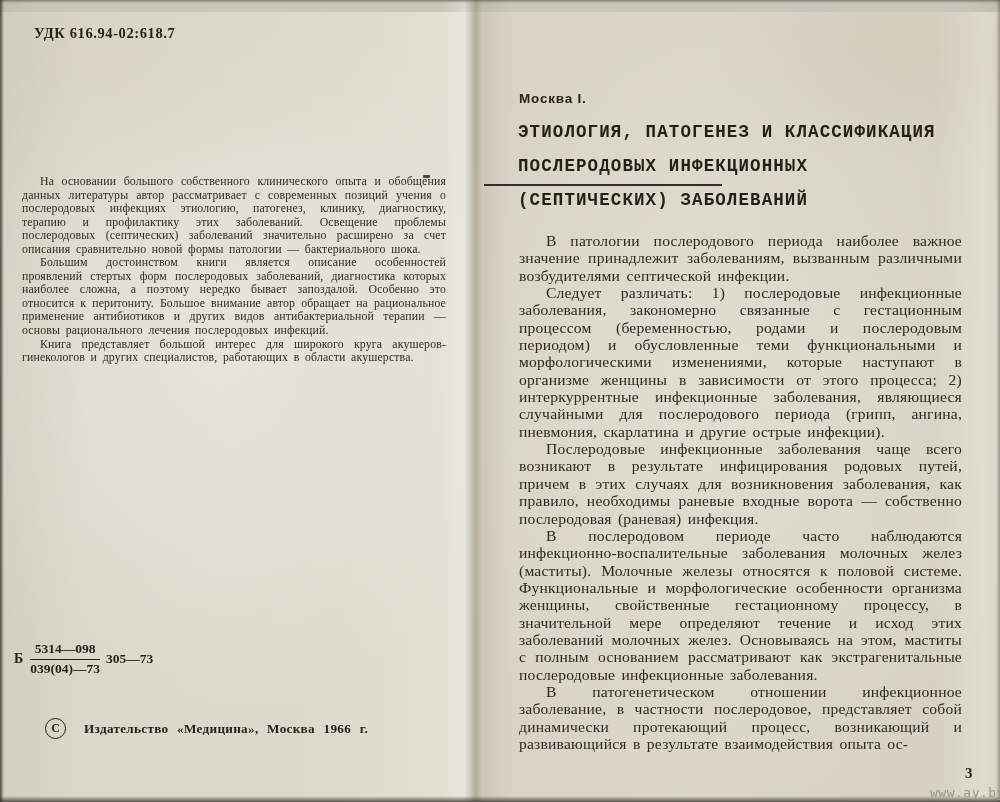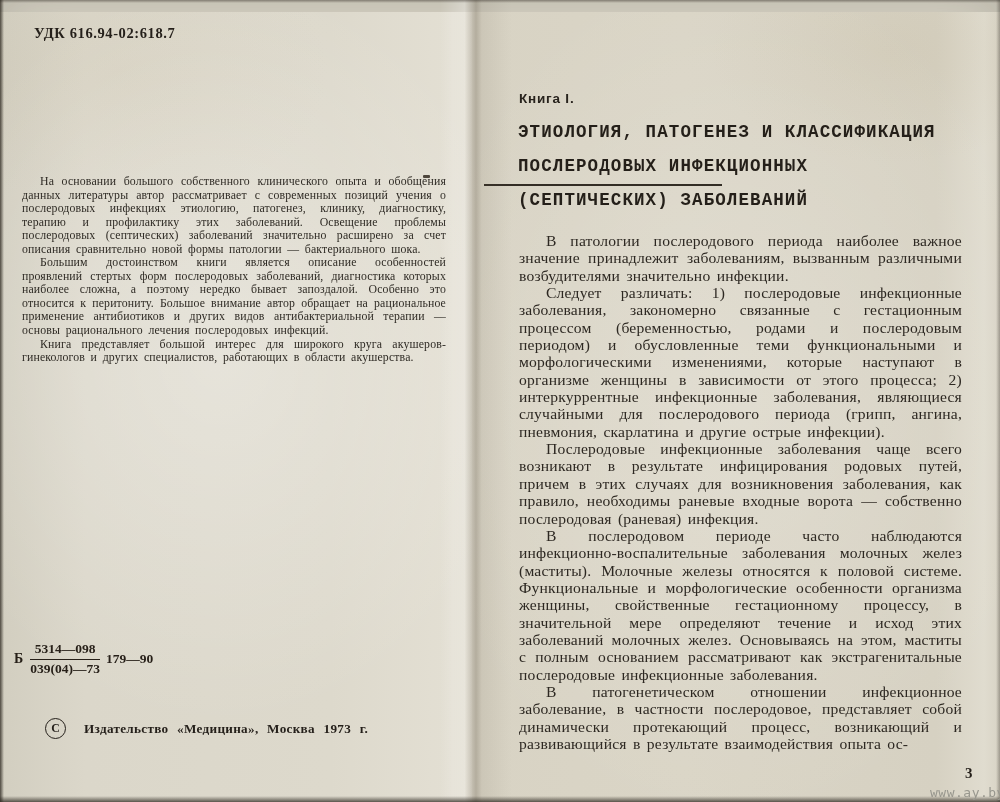--- a/index.html
+++ b/index.html
@@ -142,44 +142,44 @@
       <p>Большим достоинством книги является описание особенностей проявлений стертых форм послеродовых заболеваний, диагностика которых наиболее сложна, а поэтому нередко бывает запоздалой. Особенно это относится к перитониту. Большое внимание автор обращает на рациональное применение антибиотиков и других видов антибактериальной терапии — основы рационального лечения послеродовых инфекций.</p>
       <p>Книга представляет большой интерес для широкого круга акушеров-гинекологов и других специалистов, работающих в области акушерства.</p>
     </div>
 
     <div id="catalog">
       <span class="prefix">Б</span>
       <span class="fraction">
         <span class="num" style="display:block;">5314—098</span>
         <span class="den" style="display:block;">039(04)—73</span>
       </span>
-      <span class="suffix">179—90</span>
+      <span class="suffix">305—73</span>
     </div>
 
     <div id="copyright">
       <span class="circle">С</span>
-      <span class="pub-text">Издательство «Медицина», Москва 1973 г.</span>
+      <span class="pub-text">Издательство «Медицина», Москва 1966 г.</span>
     </div>
 
     <div class="speck" style="left:423px; top:163px; width:7px; height:3px;"></div>
   </div>
 
   <div id="right-page" class="page">
-    <div id="chapter-label">Книга I.</div>
+    <div id="chapter-label">Москва I.</div>
 
     <div id="chapter-title">
       <div>ЭТИОЛОГИЯ, ПАТОГЕНЕЗ И КЛАССИФИКАЦИЯ</div>
       <div>ПОСЛЕРОДОВЫХ ИНФЕКЦИОННЫХ</div>
       <div>(СЕПТИЧЕСКИХ) ЗАБОЛЕВАНИЙ</div>
     </div>
 
     <div id="title-rule"></div>
 
     <div id="body-text">
-      <p>В патологии послеродового периода наиболее важное значение принадлежит заболеваниям, вызванным различными возбудителями значительно инфекции.</p>
+      <p>В патологии послеродового периода наиболее важное значение принадлежит заболеваниям, вызванным различными возбудителями септической инфекции.</p>
       <p>Следует различать: 1) послеродовые инфекционные заболевания, закономерно связанные с гестационным процессом (беременностью, родами и послеродовым периодом) и обусловленные теми функциональными и морфологическими изменениями, которые наступают в организме женщины в зависимости от этого процесса; 2) интеркуррентные инфекционные заболевания, являющиеся случайными для послеродового периода (грипп, ангина, пневмония, скарлатина и другие острые инфекции).</p>
       <p>Послеродовые инфекционные заболевания чаще всего возникают в результате инфицирования родовых путей, причем в этих случаях для возникновения заболевания, как правило, необходимы раневые входные ворота — собственно послеродовая (раневая) инфекция.</p>
       <p>В послеродовом периоде часто наблюдаются инфекционно-воспалительные заболевания молочных желез (маститы). Молочные железы относятся к половой системе. Функциональные и морфологические особенности организма женщины, свойственные гестационному процессу, в значительной мере определяют течение и исход этих заболеваний молочных желез. Основываясь на этом, маститы с полным основанием рассматривают как экстрагенитальные послеродовые инфекционные заболевания.</p>
       <p>В патогенетическом отношении инфекционное заболевание, в частности послеродовое, представляет собой динамически протекающий процесс, возникающий и развивающийся в результате взаимодействия опыта ос-</p>
     </div>
 
     <div id="page-number">3</div>
   </div>
 
   <div id="gutter"></div>

